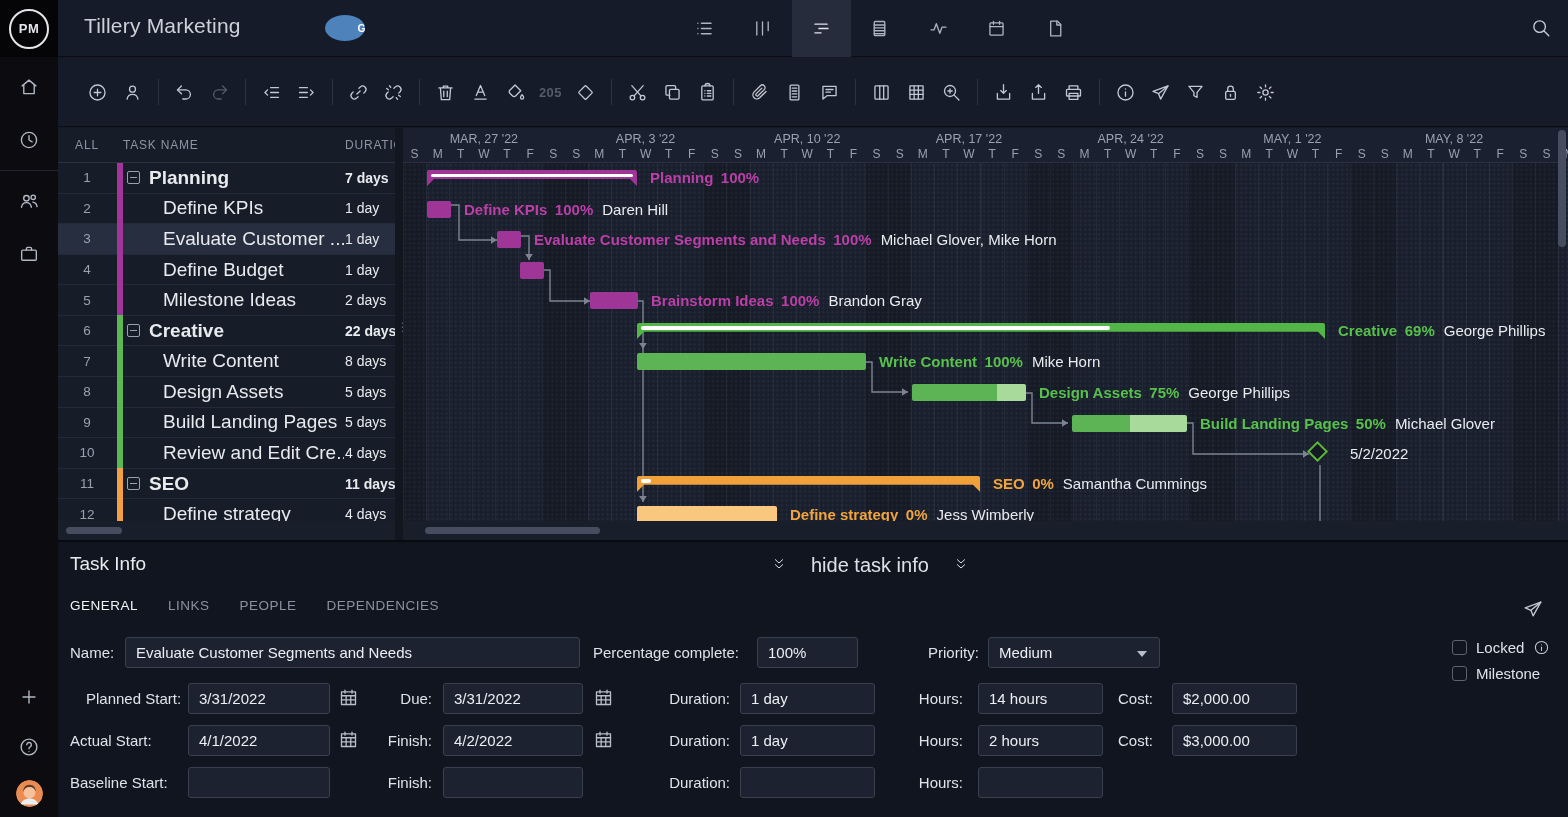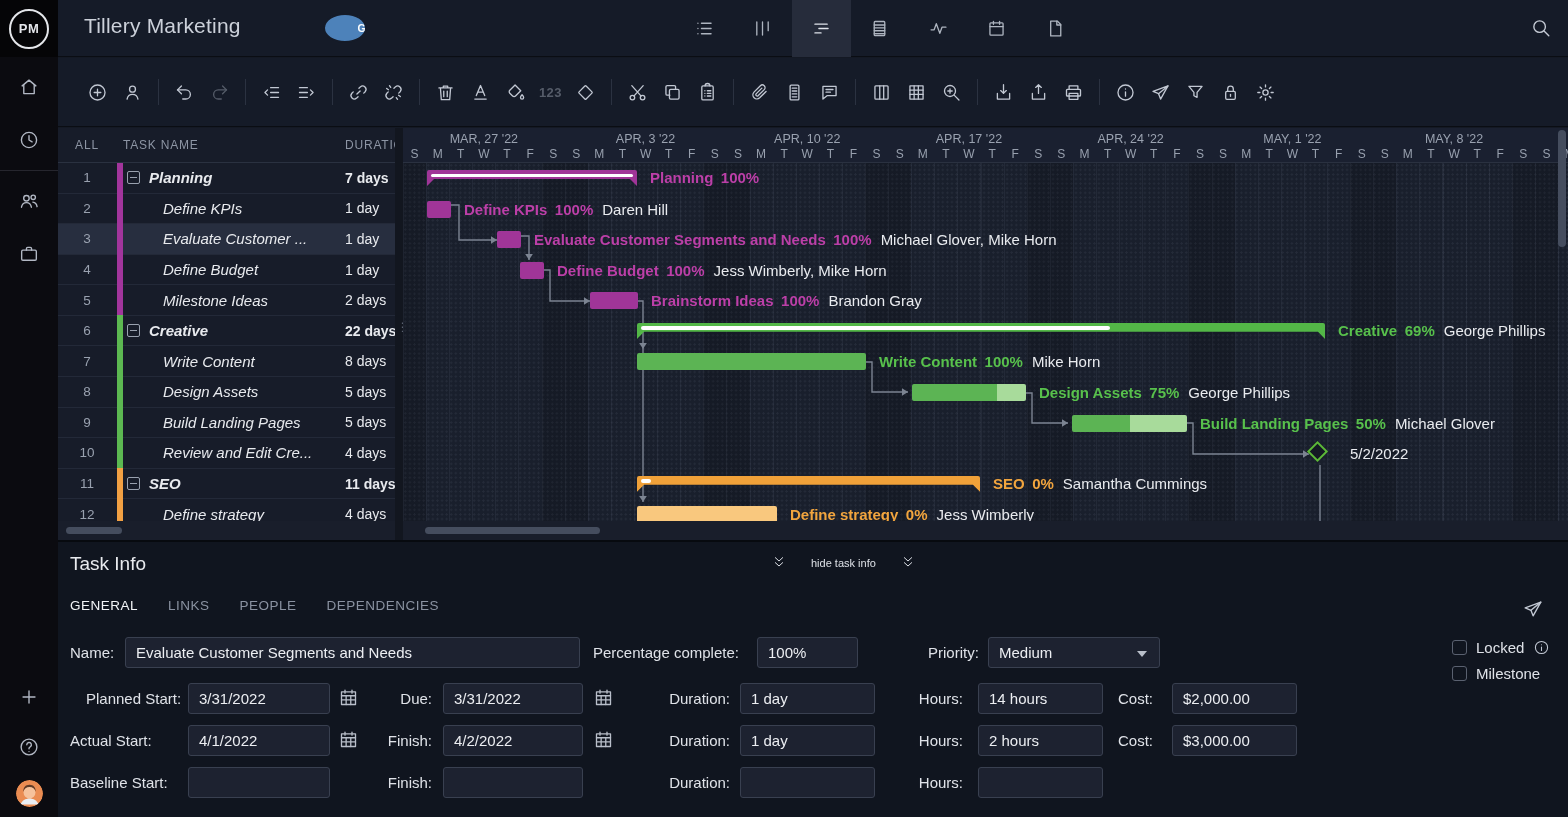--- a/index.html
+++ b/index.html
@@ -60,21 +60,21 @@
   .th-num { left:0; width:58px; text-align:center; }
   .th-name { left:65px; }
   .th-dur { left:287px; }
   .t-body { position:relative; height:358px; overflow:hidden; }
   .t-row { position:relative; height:30.58px; border-bottom:1px solid #232938; cursor:pointer; }
   .t-row.selected { background:#272e3f; }
   .r-num { position:absolute; left:0; top:0; width:58px; height:100%; display:flex; align-items:center;
            justify-content:center; color:#99a1af; font-size:13.5px; }
   .r-strip { position:absolute; left:59px; top:-1px; width:6px; height:calc(100% + 1px); }
   .r-name { position:absolute; left:67px; top:0; width:219px; height:100%; display:flex; align-items:center;
-            font-size:15px; color:#e8eaee; white-space:nowrap; overflow:hidden;font-style:italic; }
+            font-size:19px; color:#e8eaee; white-space:nowrap; overflow:hidden; }
   .r-name.group { font-weight:700; padding-left:2px; }
   .r-name.child { padding-left:38px; }
   .collapse { flex:0 0 13px; width:13px; height:13px; border:1.5px solid #99a1af; border-radius:2px;
               margin-right:9px; position:relative; }
   .collapse::after { content:''; position:absolute; left:2px; right:2px; top:4.5px; height:1.5px; background:#99a1af; }
   .r-dur { position:absolute; left:287px; top:0; width:50px; height:100%; display:flex; align-items:center;
            font-size:14px; white-space:nowrap; overflow:hidden; }
   .r-dur.group { font-weight:700; }
   .t-scroll { position:absolute; left:0; bottom:0; width:337px; height:19px; background:#191e2b; }
   .t-scroll .thumb { position:absolute; left:8px; top:6px; width:56px; height:7px; border-radius:4px;
@@ -111,21 +111,21 @@
   .g-scroll .thumb { position:absolute; left:22px; top:6px; width:175px; height:7px; border-radius:4px;
                      background:#454d5e; cursor:pointer; }
   .v-scroll { position:absolute; right:2px; top:2px; width:8px; height:390px; }
   .v-scroll .thumb { position:absolute; top:0; width:8px; height:117px; border-radius:4px; background:#454d5e; cursor:pointer; }
 
   
   .panel { position:absolute; left:58px; top:540px; width:1510px; height:277px;
            background:#10151f; border-top:2px solid #070a0f; }
   .p-title { position:absolute; left:12px; top:11px; font-size:19px; font-weight:500; color:#e8eaee; }
   .hide-info { position:absolute; left:713px; top:12px; display:flex; align-items:center; gap:24px;
-               color:#dde0e6; font-size:11px; cursor:pointer; }
+               color:#dde0e6; font-size:20px; cursor:pointer; }
   .tabs { position:absolute; left:12px; top:56px; display:flex; gap:30px; }
   .tab { font-size:13.5px; letter-spacing:.5px; color:#8a92a1; cursor:pointer; }
   .tab.active { color:#f2f4f7; }
   .p-send { position:absolute; left:1464px; top:56px; color:#c2c8d3; cursor:pointer; }
   .f-label { position:absolute; font-size:15px; color:#dfe2e8; line-height:31px; white-space:nowrap; }
   .f-input { position:absolute; height:31px; background:#1d2230; border:1px solid #394050; border-radius:3px;
              font-size:15px; color:#eceef2; line-height:29px; padding:0 10px; white-space:nowrap; overflow:hidden;
              cursor:text; }
   .f-select { cursor:pointer; }
   .caret { position:absolute; right:12px; top:13px; width:0; height:0;
@@ -421,21 +421,21 @@
         <span class="icon">
           <svg viewBox="0 0 24 24" width="21" height="21">
             <g fill="none" stroke="currentColor" stroke-width="1.5" stroke-linecap="round" stroke-linejoin="round">
               <path d="M11.5 3.5l6.5 6.5-6 6a2.3 2.3 0 0 1-3.3 0l-3.2-3.2a2.3 2.3 0 0 1 0-3.3z"></path>
               <path d="M19.5 14.5s1.8 2.1 1.8 3.3a1.8 1.8 0 0 1-3.6 0c0-1.2 1.8-3.3 1.8-3.3z"></path>
             </g>
           </svg>
         </span>
       </div>
       <div class="tb-btn disabled">
-        <span class="tb-num">123</span>
+        <span class="tb-num">205</span>
       </div>
       <div class="tb-btn">
         <span class="icon">
           <svg viewBox="0 0 24 24" width="21" height="21">
             <g fill="none" stroke="currentColor" stroke-width="1.5" stroke-linecap="round" stroke-linejoin="round">
               <rect x="6.3" y="6.3" width="11.4" height="11.4" rx="1" transform="rotate(45 12 12)"></rect>
             </g>
           </svg>
         </span>
       </div>
@@ -827,24 +827,20 @@
           <div class="bar-label" style="left: 61px; top: 37.58px;">
             <span class="bl-name" style="color: rgb(188, 63, 168);">Define KPIs 100%</span>
             <span class="bl-assign">Daren Hill</span>
           </div>
           <div class="bar task" style="left: 94px; top: 68.16px; width: 24px; background: rgb(160, 53, 152);"></div>
           <div class="bar-label" style="left: 131px; top: 68.16px;">
             <span class="bl-name" style="color: rgb(188, 63, 168);">Evaluate Customer Segments and Needs 100%</span>
             <span class="bl-assign">Michael Glover, Mike Horn</span>
           </div>
           <div class="bar task" style="left: 117px; top: 98.74px; width: 24px; background: rgb(160, 53, 152);"></div>
-          <div class="bar-label" style="left: 154px; top: 98.74px;">
-            <span class="bl-name" style="color: rgb(188, 63, 168);">Define Budget 100%</span>
-            <span class="bl-assign">Jess Wimberly, Mike Horn</span>
-          </div>
           <div class="bar task" style="left: 187px; top: 129.32px; width: 48px; background: rgb(160, 53, 152);"></div>
           <div class="bar-label" style="left: 248px; top: 129.32px;">
             <span class="bl-name" style="color: rgb(188, 63, 168);">Brainstorm Ideas 100%</span>
             <span class="bl-assign">Brandon Gray</span>
           </div>
           <div class="bar summary" style="left: 234px; top: 159.9px; width: 688px; background: rgb(83, 183, 71);">
             <div class="progress-line" style="width: 469.2px;"></div>
           </div>
           <div class="bar-label" style="left: 935px; top: 158.9px;">
             <span class="bl-name" style="color: rgb(88, 193, 76);">Creative 69%</span>

